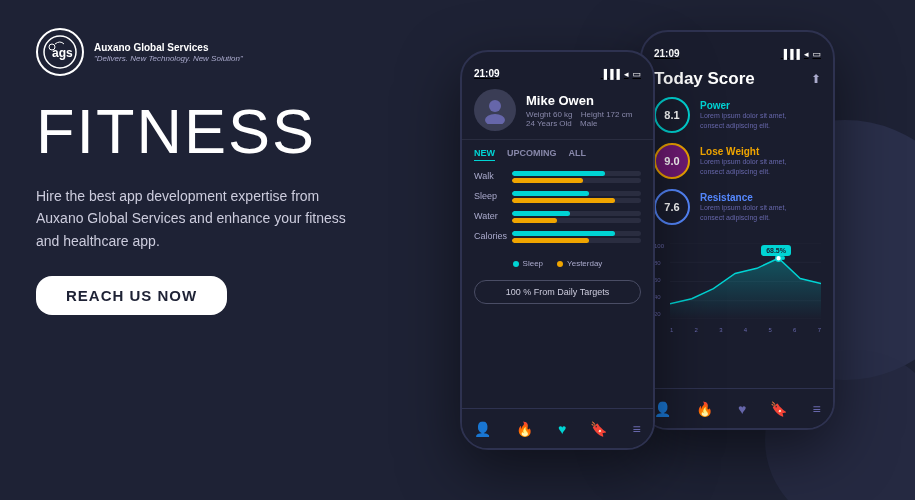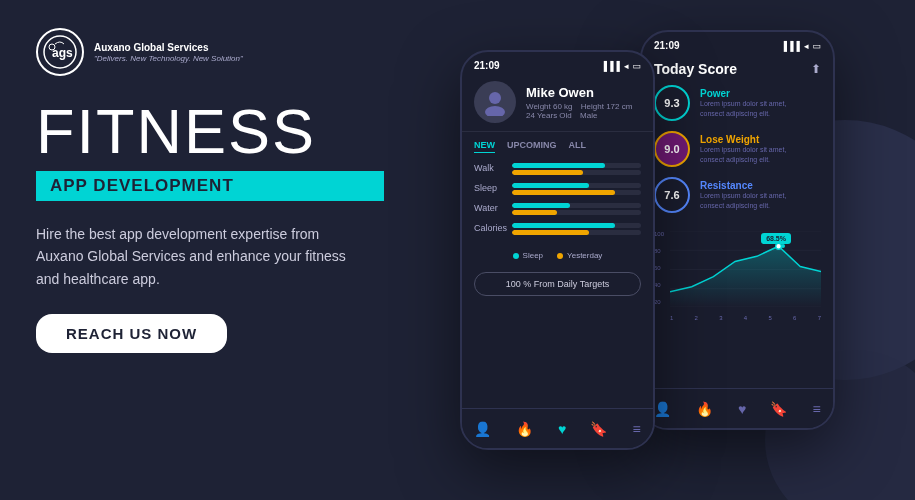--- a/index.html
+++ b/index.html
@@ -155,21 +155,22 @@
       height: 400px;
       left: 220px;
       top: 30px;
       z-index: 2;
     }
 
     
     .status-bar {
       display: flex;
       justify-content: space-between;
-      padding: 8px 12px 4px;
+      padding: 16px 12px 4px;
+      text-decoration: underline;
     }
     .status-time {
       color: #fff;
       font-size: 10px;
       font-weight: 600;
     }
     .status-icons {
       display: flex;
       gap: 4px;
       align-items: center;
@@ -323,21 +324,21 @@
 
     
     .today-score-header {
       display: flex;
       justify-content: space-between;
       align-items: center;
       padding: 6px 12px 4px;
     }
     .today-score-title {
       color: #fff;
-      font-size: 14px;
+      font-size: 17px;
       font-weight: 700;
     }
 
     .score-list {
       padding: 4px 12px;
     }
     .score-item {
       display: flex;
       align-items: center;
       gap: 10px;
@@ -456,21 +457,20 @@
         <path d="M13 10 Q18 6 22 10" stroke="white" stroke-width="1" fill="none"></path>
       </svg>
     </div>
     <div class="brand-text">
       <span class="brand-name">Auxano Global Services</span>
       <span class="brand-tagline">"Delivers. New Technology. New Solution"</span>
     </div>
   </div>
 
   <div class="fitness-title">FITNESS</div>
-  <div class="app-dev-badge">APP DEVELOPMENT</div>
   <p class="description">Hire the best app development expertise from Auxano Global Services and enhance your fitness and healthcare app.</p>
   <button class="reach-btn">REACH US NOW</button>
 </div>
 
 <div class="phones-area">
   <div class="deco-circle"></div>
   <div class="deco-shape"></div>
 
   <div class="phone phone-left">
     <div class="status-bar">
@@ -590,21 +590,21 @@
     </div>
 
     <div class="today-score-header">
       <span class="today-score-title">Today Score</span>
       <span style="color:#aaaacc;font-size:12px;">⬆</span>
     </div>
 
     <div class="score-list">
 
       <div class="score-item">
-        <div class="score-circle cyan">9.3</div>
+        <div class="score-circle cyan">8.1</div>
         <div class="score-info">
           <div class="score-name">Power</div>
           <div class="score-desc">Lorem ipsum dolor sit amet, consect adipiscing elit.</div>
         </div>
       </div>
 
       <div class="score-item">
         <div class="score-circle yellow">9.0</div>
         <div class="score-info">
           <div class="score-name yellow">Lose Weight</div>

